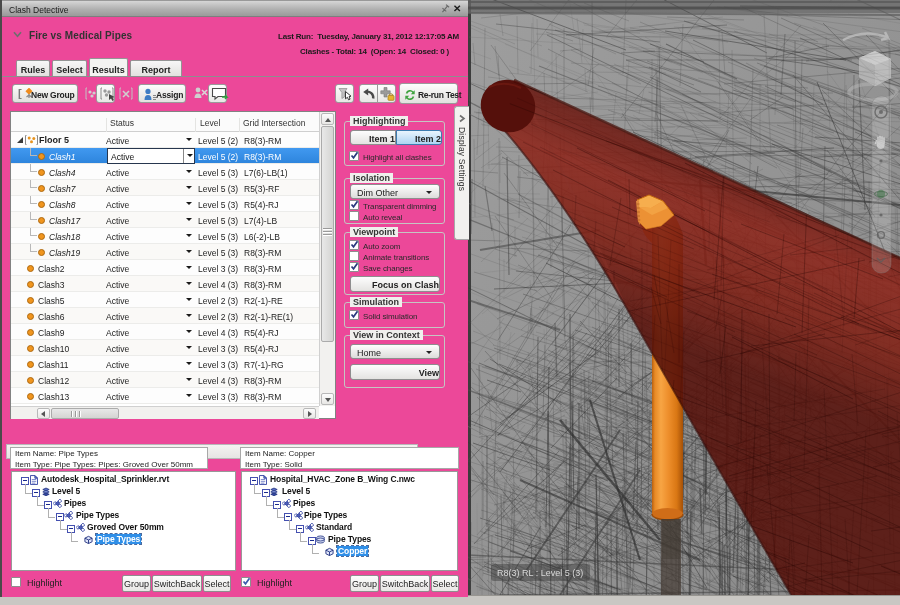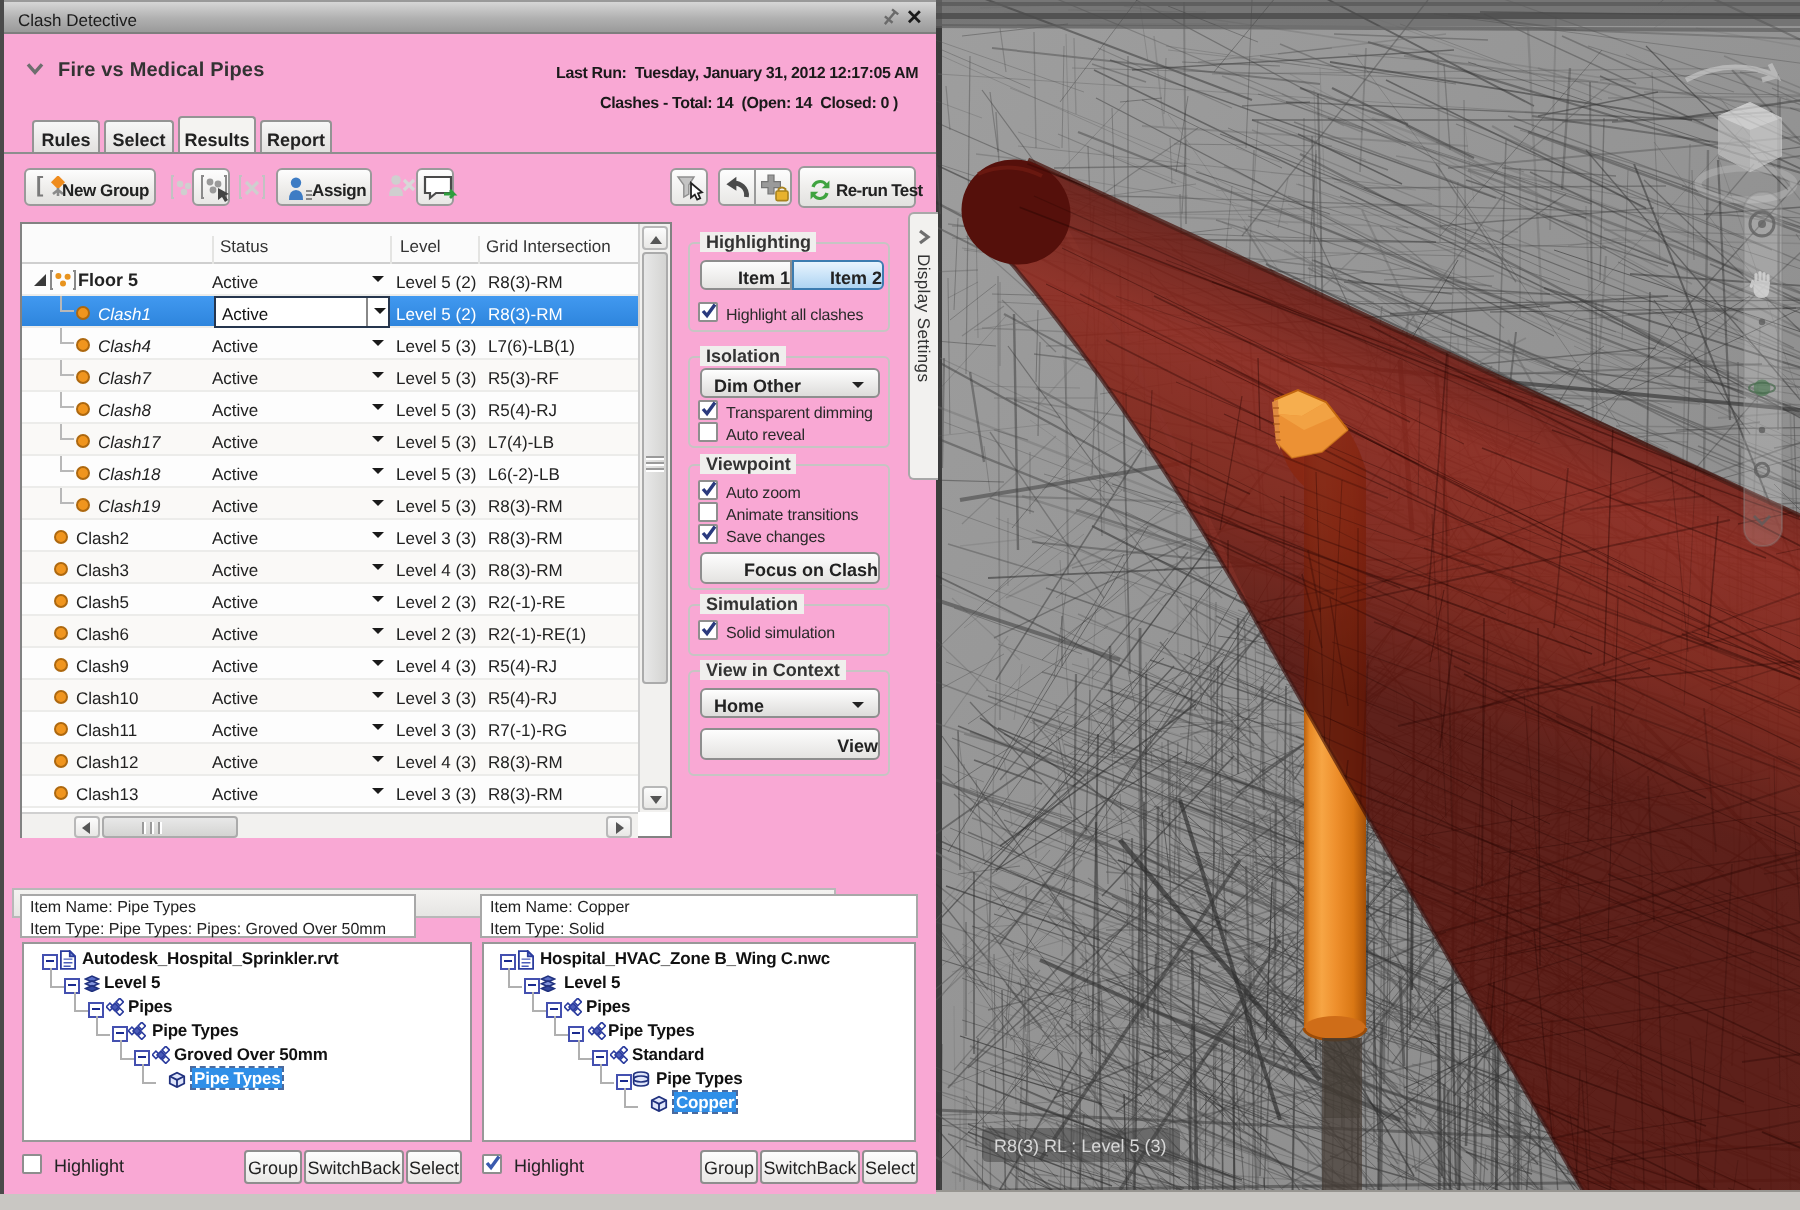--- a/index.html
+++ b/index.html
@@ -1,19 +1,19 @@
 <!DOCTYPE html>
 <html><head><meta charset="utf-8"><style>
 * { margin:0; padding:0; box-sizing:border-box; }
 body { width:900px; height:605px; font-family:"Liberation Sans",sans-serif; position:relative; overflow:hidden; background:#efeeec; }
 span svg { display:block; }
 
 #botbar { position:absolute; left:0; top:595px; width:900px; height:10px; background:#c9c7c3; border-top:1px solid #979590; }
 #vp { position:absolute; left:468px; top:0; width:432px; height:595px; background:#999; }
-#panel { position:absolute; left:2px; top:0; width:466px; height:597px; background:#f9a8d4; }
+#panel { position:absolute; left:2px; top:0; width:466px; height:597px; background:#ec4899; }
 
 #tbar { position:absolute; left:0; top:0; width:466px; height:17px; background:linear-gradient(#d6d6d6,#b0b0b0 55%,#9a9a9a); border-bottom:1px solid #7e7e7e; border-top:1px solid #999; }
 #tbar .t { position:absolute; left:7px; top:3.5px; font-size:8.5px; color:#1a1a1a; }
 #tbar .x { position:absolute; left:451px; top:1.5px; font-size:10px; font-weight:bold; color:#1a1a1a; }
 #tbar .pin { position:absolute; left:439px; top:3px; }
 
 #hdr .chev { position:absolute; left:11px; top:31px; }
 #hdr .title { position:absolute; left:27px; top:30px; font-size:10px; font-weight:bold; color:#333; letter-spacing:0.1px; }
 #hdr .lr { position:absolute; left:276px; top:31.5px; font-size:8px; font-weight:bold; color:#1a1a1a; letter-spacing:-0.18px; white-space:nowrap; }
 #hdr .cl { position:absolute; left:298px; top:46.5px; font-size:8px; font-weight:bold; color:#1a1a1a; letter-spacing:-0.18px; white-space:nowrap; }
@@ -63,21 +63,21 @@
 .sbtn.r:after { left:4px; top:2px; border-top:3.5px solid transparent; border-bottom:3.5px solid transparent; border-left:4px solid #555; }
 .thumb { position:absolute; background:linear-gradient(90deg,#e8e8e8,#d4d4d2); border:1px solid #ababab; border-radius:2px; }
 .thumbh { position:absolute; background:linear-gradient(#e8e8e8,#d4d4d2); border:1px solid #ababab; border-radius:2px; }
 .grip { position:absolute; border-top:1px solid #9a9a9a; border-bottom:1px solid #fff; height:1px; }
 
 .gbox { position:absolute; border:1px solid #c6c5c3; border-radius:3px; }
 .glab { position:absolute; font-size:9px; font-weight:bold; color:#333; background:#f0efed; padding:0 3px; }
 .opt { position:absolute; font-size:8px; font-weight:normal; color:#2a2a2a; letter-spacing:-0.1px; white-space:nowrap; }
 .ck { position:absolute; width:10px; height:10px; background:#fff; border:1px solid #8e8e8e; border-radius:1px; }
 .ck svg { position:absolute; left:0; top:-1px; }
-.combo2 { position:absolute; background:linear-gradient(#fefefe,#dddcda); border:1px solid #8e8e8e; border-radius:3px; font-size:9px; font-weight:bold; color:#222; }
+.combo2 { position:absolute; background:linear-gradient(#fefefe,#dddcda); border:1px solid #8e8e8e; border-radius:3px; font-size:9px; font-weight:normal; color:#222; }
 .combo2 .a { position:absolute; right:7px; top:5.5px; width:0; height:0; border-left:3px solid transparent; border-right:3px solid transparent; border-top:3.5px solid #222; }
 .pbtn { position:absolute; background:linear-gradient(#fdfdfd,#e4e3e1); border:1px solid #8e8e8e; border-radius:3px; font-size:9px; font-weight:bold; color:#222; text-align:right; }
 
 #dstab { position:absolute; left:452px; top:106px; width:15px; height:134px; background:#f2f1ef; border:1px solid #a8a8a8; border-right:none; border-radius:3px 0 0 3px; }
 #dstab .txt { position:absolute; left:2px; top:20px; writing-mode:vertical-rl; font-size:8.5px; color:#333; letter-spacing:0.2px; }
 #dstab .c { position:absolute; left:3px; top:7px; }
 
 #ihdr { position:absolute; left:4px; top:444px; width:412px; height:15px; background:linear-gradient(#f4f3f1,#e6e5e3); border:1px solid #b8b8b8; }
 #ihdr .t { position:absolute; left:52px; top:2.5px; font-size:9px; font-weight:bold; color:#333; }
 .ibox { position:absolute; top:447px; height:22px; background:#fff; border:1px solid #a8a8a8; font-size:8px; color:#222; line-height:10.5px; padding:1px 0 0 4px; white-space:nowrap; }
@@ -2347,21 +2347,21 @@
         </svg>
       </span>
 <span class="title">Fire vs Medical Pipes</span>
 <span class="lr">Last Run:&nbsp; Tuesday, January 31, 2012 12:17:05 AM</span>
 <span class="cl">Clashes - Total:&nbsp;14&nbsp; (Open:&nbsp;14&nbsp; Closed:&nbsp;0 )</span>
 </div>
 <div id="tabs">
 <span class="tab" style="left:14px;width:34px">Rules</span>
 <span class="tab" style="left:50px;width:35px">Select</span>
 <span class="tab on" style="left:87px;width:39px">Results</span>
-<span class="tab" style="left:128px;width:36px">Report</span>
+<span class="tab" style="left:128px;width:52px">Report</span>
 </div>
 
 <div class="btn" style="left:10px;top:84px;width:66px;height:19px">
       <span style="position:absolute;left:5px;top:2px;color:#7a7a7a;font-size:11px">[</span>
       <svg style="position:absolute;left:11px;top:3px" width="10" height="13" viewBox="0 0 10 13">
         <rect x="2.6" y="0.6" width="5" height="5" transform="rotate(45 5 3)" fill="#ef8c1e"></rect>
         <path d="M5,6 L5,10 M5,7 L2.5,9 M5,7 L7.5,9" stroke="#8a8a8a" stroke-width="1.3"></path>
       </svg>
       <span style="position:absolute;left:18px;top:5px">New Group</span>
     </div>

